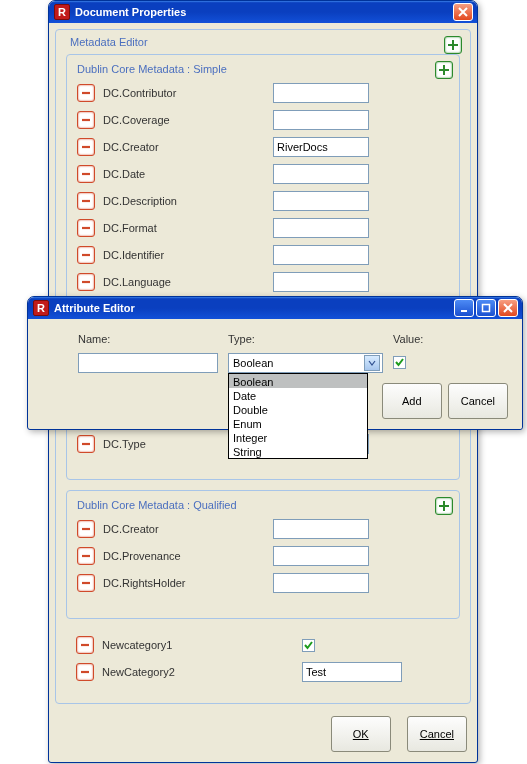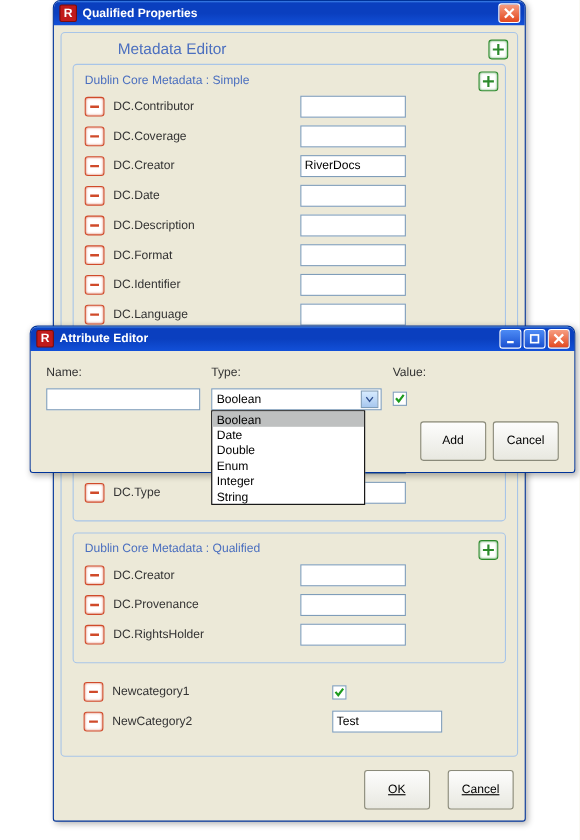--- a/index.html
+++ b/index.html
@@ -66,24 +66,23 @@
   .panel {
     margin: 6px;
     border: 1px solid #a8c5e8;
     border-radius: 4px;
     background: #ece9d8;
     padding: 6px 10px 10px 10px;
     position: relative;
   }
   .panel-title {
     color: #4b6fbf;
-    font-size: 14px;
+    font-size: 11px;
     margin-bottom: 6px;
     padding-left: 4px;
-    margin-left: 37px;
   }
   .add-btn {
     position: absolute;
     right: 8px;
     top: 6px;
     width: 18px; height: 18px;
     background: #fff;
     border: 1px solid #2c8a2c;
     border-radius: 3px;
     display: flex;
@@ -91,21 +90,21 @@
     justify-content: center;
     cursor: pointer;
     box-shadow: inset 0 0 2px #2c8a2c;
   }
   .add-btn svg { stroke: #2c8a2c; stroke-width: 2; }
 
   .section {
     border: 1px solid #a8c5e8;
     border-radius: 4px;
     margin: 4px 0 10px 0;
-    padding: 8px 10px 10px 10px;
+    padding: 8px 10px 20px 10px;
     position: relative;
     background: #ece9d8;
   }
   .section-title {
     color: #4b6fbf;
     font-size: 11px;
     margin-bottom: 6px;
   }
   .section .add-btn { right: 6px; top: 6px; }
 
@@ -179,20 +178,21 @@
     width: 496px;
     z-index: 10;
   }
   #attr-window .titlebar {
     background: linear-gradient(to bottom, #3a7fe8 0%, #0a3fbf 8%, #0a3fbf 50%, #1250d8 100%);
   }
   .attr-body {
     padding: 14px 14px 10px 14px;
     background: #ece9d8;
     border-radius: 0 0 3px 3px;
+    margin-left: 36px;
   }
   .attr-cols {
     display: flex;
     gap: 10px;
     margin-bottom: 6px;
   }
   .attr-col { display: flex; flex-direction: column; }
   .attr-col label { margin-bottom: 8px; color: #333; }
   .attr-name-input { width: 140px; height: 20px; border: 1px solid #7f9db9; padding: 1px 3px; font-family: inherit; font-size: 11px; }
   .select-box {
@@ -245,21 +245,21 @@
     width: 430px;
   }
   .custom-row .row-label { flex: 0 0 200px; }
 </style>
 </head>
 <body>
 
 <div id="doc-window" class="window">
   <div class="titlebar">
     <div class="title-icon">R</div>
-    <span>Qualified Properties</span>
+    <span>Document Properties</span>
     <div class="spacer"></div>
     <div class="win-btn win-close">
       <svg width="10" height="10">
           <path d="M1 1 L9 9 M9 1 L1 9"></path>
         </svg>
     </div>
   </div>
 
   <div class="panel">
     <div class="panel-title">Metadata Editor</div>

